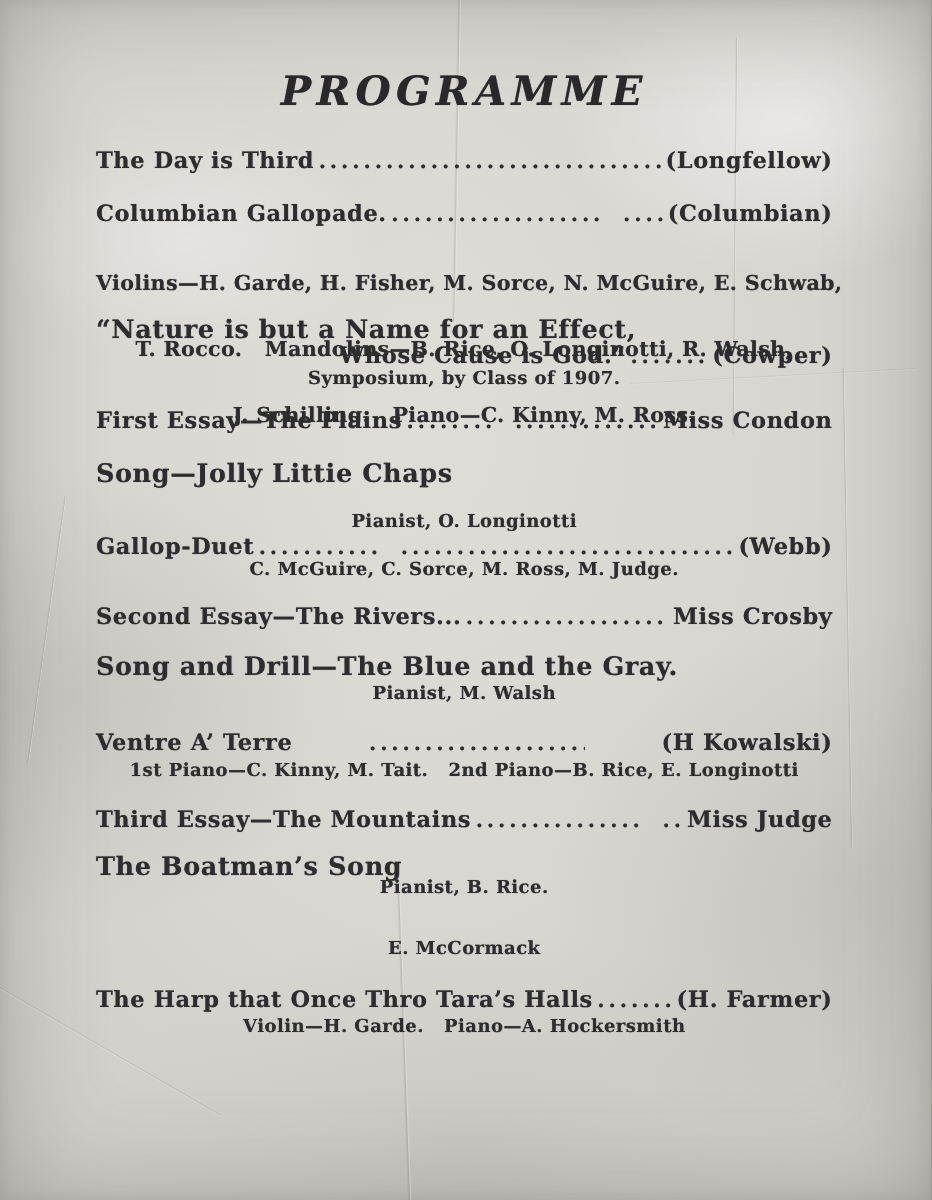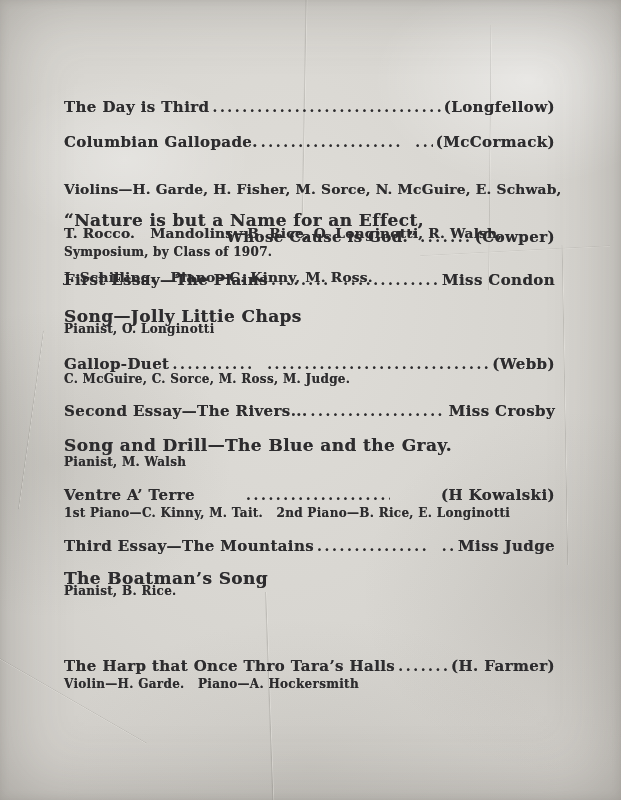--- a/index.html
+++ b/index.html
@@ -27,49 +27,50 @@
 
   .abs{position:absolute;left:64px;right:66px;}
   .page-title{
     font-size:27px;font-style:italic;letter-spacing:3.5px;
     text-align:center;white-space:pre;color:#29282a;
   }
   .row{display:flex;align-items:baseline;font-size:15px;letter-spacing:.4px;}
   .row .t,.row .a{white-space:pre;flex:none;}
   .row .dots{flex:1 1 auto;overflow:hidden;white-space:nowrap;letter-spacing:2.6px;word-spacing:5px;margin:0 3px;font-size:14px;}
   .main-line{font-size:17px;letter-spacing:.4px;white-space:pre;}
-  .center{white-space:pre;}
+  .center{text-align:center;white-space:pre;}
   .sub{font-size:12px;letter-spacing:.3px;}
   .perf{font-size:13.8px;line-height:14.8px;letter-spacing:.2px;}
   .quote-row{left:226px;}
 </style>
 </head>
 <body>
 
 <div class="sheet">
 
   <div class="crease v" style="left:303px;top:0;height:215px;transform:rotate(1deg);opacity:.55;"></div>
   <div class="crease v" style="left:268px;top:592px;height:208px;transform:rotate(-2deg);opacity:.6;"></div>
   <div class="crease f" style="left:489px;top:25px;height:265px;transform:rotate(.5deg);"></div>
   <div class="crease f" style="left:564px;top:245px;height:320px;transform:rotate(-1deg);"></div>
   <div class="crease f" style="left:30px;top:330px;height:180px;transform:rotate(8deg);"></div>
   <div class="crease h" style="left:-12px;top:700px;width:170px;transform:rotate(30deg);"></div>
   <div class="crease h" style="left:420px;top:250px;width:190px;transform:rotate(-3deg);opacity:.6;"></div>
 
+  <div class="abs page-title" style="top:46px;">PROGRAMME</div>
 
   <div class="abs row" style="top:98px;">
     <span class="t">The Day is Third</span>
     <span class="dots">............................................................</span>
     <span class="a">(Longfellow)</span>
   </div>
 
   <div class="abs row" style="top:133px;">
     <span class="t">Columbian Gallopade.</span>
     <span class="dots">................... .... ..... ..... ...</span>
-    <span class="a">(McCormack)</span>
+    <span class="a">(Columbian)</span>
   </div>
   <div class="abs center perf" style="top:152px;">
     <div>Violins—H. Garde, H. Fisher, M. Sorce, N. McGuire, E. Schwab,</div>
     <div>T. Rocco.   Mandolins—B. Rice, O. Longinotti, R. Walsh,</div>
     <div>J. Schilling.   Piano—C. Kinny, M. Ross.</div>
   </div>
 
   <div class="abs main-line" style="top:210px;">“Nature is but a Name for an Effect,</div>
   <div class="abs row quote-row" style="top:228px;">
     <span class="t">Whose Cause is God.”</span>
@@ -78,21 +79,21 @@
   </div>
   <div class="abs center sub" style="top:245px;">Symposium, by Class of 1907.</div>
 
   <div class="abs row" style="top:271px;">
     <span class="t">First Essay—The Plains</span>
     <span class="dots">........ ..............................</span>
     <span class="a">Miss Condon</span>
   </div>
 
   <div class="abs main-line" style="top:306px;">Song—Jolly Littie Chaps</div>
-  <div class="abs center sub" style="top:322px;">Pianist, O. Longinotti</div>
+  <div class="abs center sub" style="top:340px;">Pianist, O. Longinotti</div>
 
   <div class="abs row" style="top:355px;">
     <span class="t">Gallop-Duet</span>
     <span class="dots">........... ...................................................</span>
     <span class="a">(Webb)</span>
   </div>
   <div class="abs center sub" style="top:372px;">C. McGuire, C. Sorce, M. Ross, M. Judge.</div>
 
   <div class="abs row" style="top:402px;">
     <span class="t">Second Essay—The Rivers...</span>
@@ -112,20 +113,21 @@
 
   <div class="abs row" style="top:537px;">
     <span class="t">Third Essay—The Mountains</span>
     <span class="dots">............... ..................</span>
     <span class="a">Miss Judge</span>
   </div>
 
   <div class="abs main-line" style="top:568px;">The Boatman’s Song</div>
   <div class="abs center sub" style="top:584px;">Pianist, B. Rice.</div>
 
+  <div class="abs center sub" style="top:625px;">E. McCormack</div>
 
   <div class="abs row" style="top:657px;">
     <span class="t">The Harp that Once Thro Tara’s Halls</span>
     <span class="dots">.......................</span>
     <span class="a">(H. Farmer)</span>
   </div>
   <div class="abs center sub" style="top:677px;">Violin—H. Garde.   Piano—A. Hockersmith</div>
 
 </div>
 

